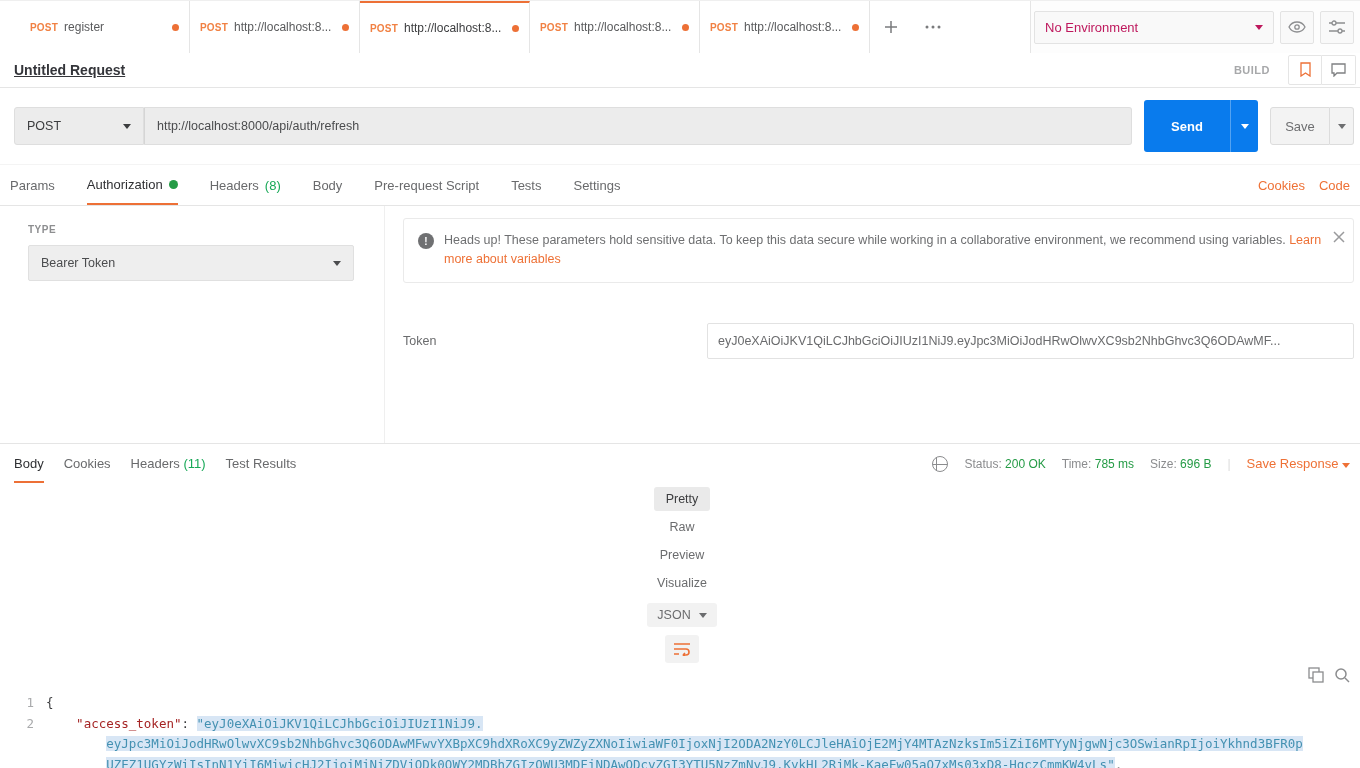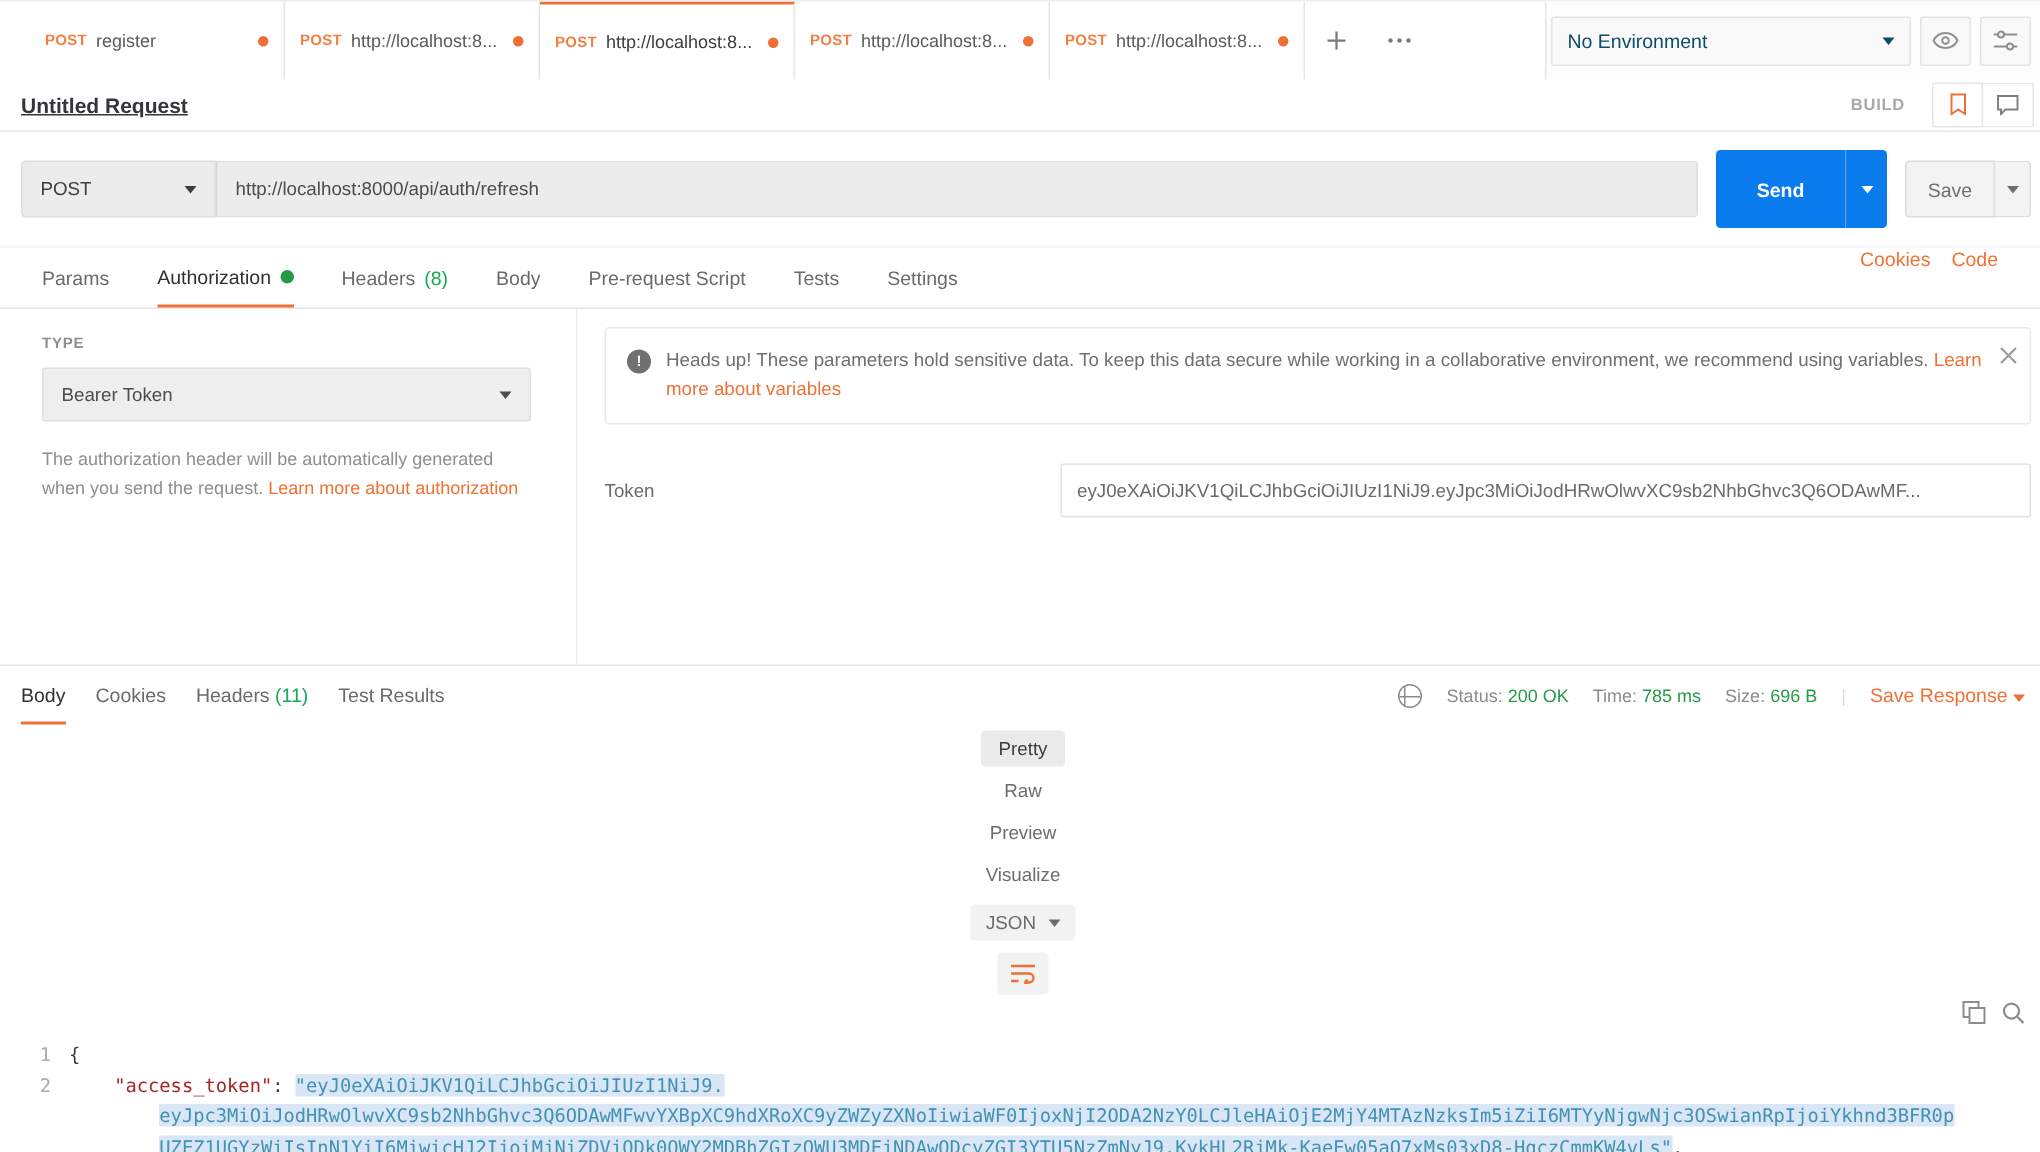--- a/index.html
+++ b/index.html
@@ -38,21 +38,21 @@
 .tab.active .label { color: #3c3d3f; }
 .tab-add, .tab-more {
   width: 42px; display: flex; align-items: center; justify-content: center; color: #7a7b7d; cursor: pointer;
 }
 .env-bar {
   display: flex; align-items: center; gap: 6px; padding: 0 6px 0 3px; border-left: 1px solid var(--border);
   background: #fdfdfd; height: 52px; width: 330px; flex: none;
 }
 .env-select {
   flex: 1; height: 33px; border: 1px solid #e3e3e3; background: #f9f9f9; display: flex; align-items: center;
-  justify-content: space-between; padding: 0 10px; color: #0c4a6e; border-radius: 2px; font-size: 13px;
+  justify-content: space-between; padding: 0 10px; color: #be185d; border-radius: 2px; font-size: 13px;
 }
 .env-btn {
   width: 34px; height: 33px; border: 1px solid #e3e3e3; background: #f9f9f9; display: flex; align-items: center;
   justify-content: center; color: #8d8e90; border-radius: 2px;
 }
 
 .req-header { height: 36px; display: flex; align-items: center; justify-content: space-between; border-bottom: 1px solid var(--border); padding: 0 4px 0 14px;}
 .req-title { font-size: 14px; font-weight: 600; color: #34353a; text-decoration: underline; }
 .req-header-right { display: flex; align-items: center; gap: 18px;}
 .build-label { font-size: 11px; letter-spacing: 0.5px; color: #a7a8aa; font-weight: 600;}
@@ -73,21 +73,21 @@
   flex: 1; height: 38px; background: #ececec; border: 1px solid #dedede; padding: 0 12px; color: #4b4c4e;
   display: flex; align-items: center; margin-left: -12px; border-left: 1px solid #d5d5d5; border-radius: 0 3px 3px 0;
 }
 .send-group { display:flex; height:52px;}
 .send-btn { background: var(--blue-send); color:#fff; width: 86px; border:none; font-weight:600; font-size:13px; border-radius:3px 0 0 3px; }
 .send-caret{ background: var(--blue-send); color:#fff; width:28px; border:none; border-left:1px solid rgba(255,255,255,0.3); border-radius:0 3px 3px 0; display:flex; align-items:center; justify-content:center;}
 .save-group { display:flex; height:38px;}
 .save-btn { background:#f3f3f3; border:1px solid #dcdcdc; color:#6d6e70; width:60px; font-size:13px; border-radius:3px 0 0 3px;}
 .save-caret{ background:#f3f3f3; border:1px solid #dcdcdc; border-left:none; width:24px; border-radius:0 3px 3px 0; display:flex; align-items:center; justify-content:center; color:#6d6e70;}
 
-.req-tabs { display:flex; align-items:flex-start; padding: 0 28px; height: 40px; font-size:13px; color:#696a6c; gap: 32px; position:relative;}
+.req-tabs { display:flex; align-items:center; padding: 0 10px; height: 40px; font-size:13px; color:#696a6c; gap: 32px; position:relative;}
 .req-tab { cursor:pointer; display:flex; align-items:center; gap:6px; height:40px;}
 .req-tab.active { color: #2f3033; font-weight:500; border-bottom: 2px solid var(--orange);}
 .count-badge { color: var(--green); font-weight:400;}
 .green-dot { width:9px; height:9px; border-radius:50%; background: #259b46; display:inline-block;}
 .req-tabs-right { margin-left:auto; display:flex; gap:14px; color: var(--link);}
 .req-tabs-right span { white-space: nowrap; cursor: pointer; }
 
 .auth-panel { display:flex; border-top:1px solid var(--border); height: 238px; }
 .auth-left { width: 385px; padding: 18px 20px 0 28px; border-right:1px solid #efefef;}
 .type-label { font-size:10px; font-weight:700; letter-spacing:0.5px; color:#8d8e90;}
@@ -96,21 +96,21 @@
   padding:0 12px; color:#4b4c4e; border-radius:2px; width: 326px;
 }
 .auth-desc { margin-top:16px; font-size:12px; color:#8d8e90; line-height:1.6; max-width:330px;}
 .link { color: var(--link); }
 .auth-right { flex:1; padding: 12px 6px 0 18px; }
 .notice {
   display:flex; gap:10px; border:1px solid #eaeaea; border-radius:3px; padding: 12px 8px 12px 14px; color:#6e6f71; align-items:flex-start;
 }
 .notice .info-ic { width:16px; height:16px; border-radius:50%; background:#6f7072; color:#fff; display:flex; align-items:center; justify-content:center; font-size:10px; font-weight:700; margin-top:2px; flex:none;}
 .notice .close-ic { margin-left:auto; color:#9a9b9d; cursor:pointer;}
-.token-row { display:flex; align-items:center; margin-top:26px; gap: 4px;}
+.token-row { display:flex; align-items:center; margin-top:40px; gap: 4px;}
 .token-label { width: 300px; color:#6a6b6d;}
 .token-input {
   flex:1; height:36px; border:1px solid #e2e2e2; padding:0 10px; color:#6a6b6d; display:flex; align-items:center; overflow:hidden;
   white-space:nowrap; text-overflow:ellipsis; border-radius:2px;
 }
 
 .resp-header { display:flex; align-items:center; padding: 0 10px 0 14px; height:40px; font-size:13px; border-top:1px solid var(--border);}
 .resp-tab { margin-right:20px; color:#696a6c; cursor:pointer;}
 .resp-tab.active { color:#2f3033; border-bottom:2px solid var(--orange); padding-bottom:10px; margin-bottom:-11px; font-weight:500;}
 .resp-meta { margin-left:auto; display:flex; align-items:center; gap:16px; color:#8b8c8e; font-size:12px;}
@@ -263,23 +263,20 @@
     <span>Code</span>
   </div>
 </div>
 
 <div class="auth-panel">
   <div class="auth-left">
     <div class="type-label">TYPE</div>
     <div class="type-select">
       <span>Bearer Token</span>
       <span class="caret-down"></span>
-    </div>
-    <div class="auth-desc">
-      <span>The authorization header will be automatically generated when you send the request. </span><span class="link">Learn more about authorization</span>
     </div>
   </div>
   <div class="auth-right">
     <div class="notice">
       <span class="info-ic">!</span>
       <div style="line-height:1.55">
         <span>Heads up! These parameters hold sensitive data. To keep this data secure while working in a collaborative environment, we recommend using variables. </span><span class="link">Learn more about variables</span>
       </div>
       <span class="close-ic">
         <svg width="12" height="12" viewBox="0 0 12 12">

